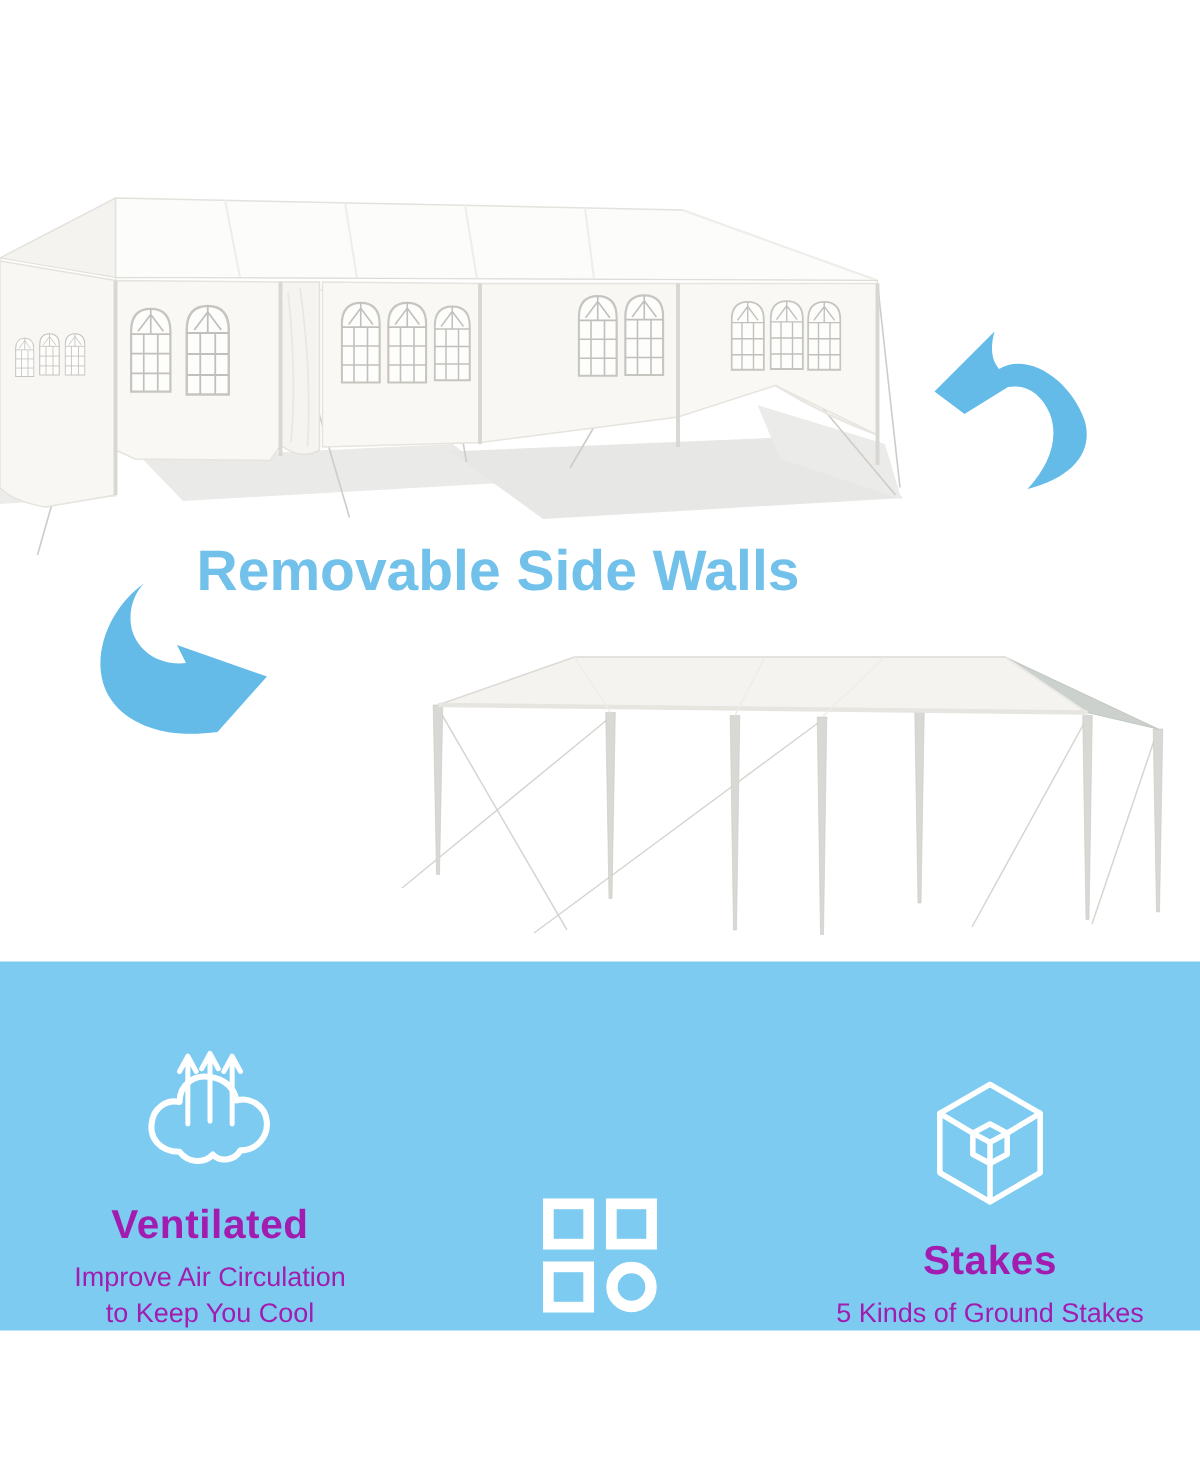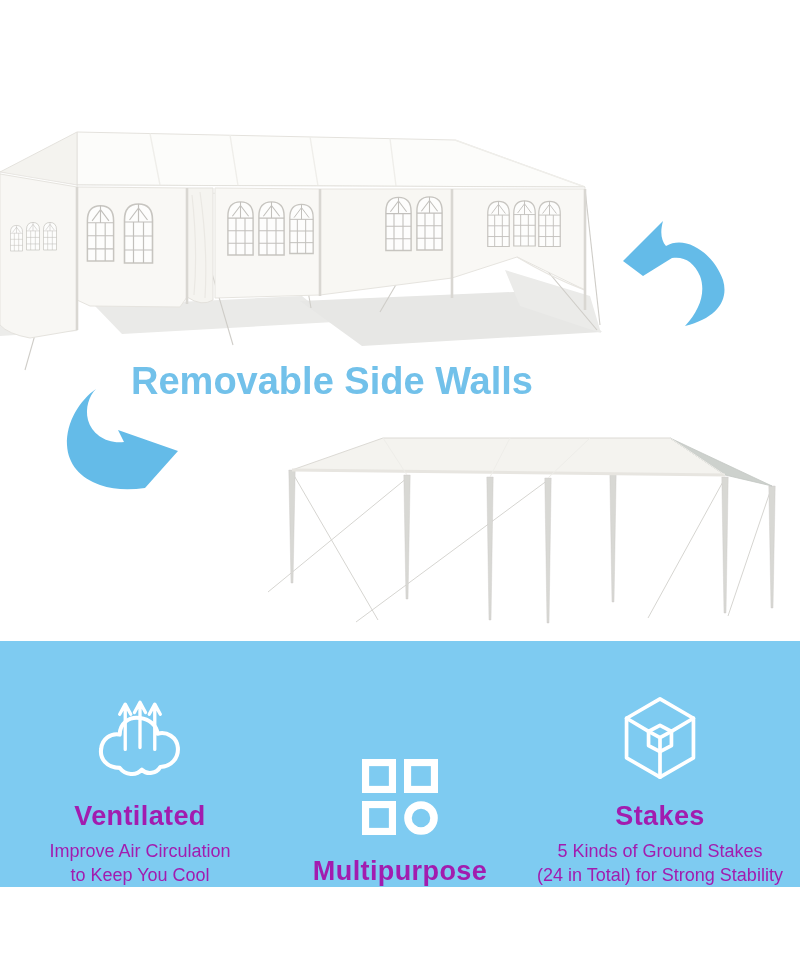--- a/index.html
+++ b/index.html
@@ -165,32 +165,30 @@
 
   <div class="feature">
     <div class="icon-box">
       <svg width="84" height="84" viewBox="0 0 100 100" fill="none" stroke="#ffffff">
         <rect x="9" y="9" width="32" height="32" stroke-width="8.5"></rect>
         <rect x="59" y="9" width="32" height="32" stroke-width="8.5"></rect>
         <rect x="9" y="59" width="32" height="32" stroke-width="8.5"></rect>
         <circle cx="75" cy="75" r="15.5" stroke-width="9"></circle>
       </svg>
     </div>
-    <div class="f-title">Multipurpose</div>
   </div>
 
   <div class="feature">
     <div class="icon-box">
       <svg width="88" height="94" viewBox="0 0 100 106" fill="none" stroke="#ffffff" stroke-width="4.2" stroke-linejoin="round" stroke-linecap="round">
         <polygon points="50,4 88,26 88,71 50,93 12,71 12,26"></polygon>
         <path d="M12,26 L37,41 M88,26 L63,41"></path>
         <path d="M37,41 L50,34 L63,41 L63,57 L50,64 L37,57 Z"></path>
         <path d="M37,41 L50,48 L63,41 M50,48 V64 M50,64 V93"></path>
       </svg>
     </div>
     <div class="f-title">Stakes</div>
     <div class="f-desc">
       <span>5 Kinds of Ground Stakes</span>
-      <span>(24 in Total) for Strong Stability</span>
     </div>
   </div>
 
 </div>
 
 </body></html>

